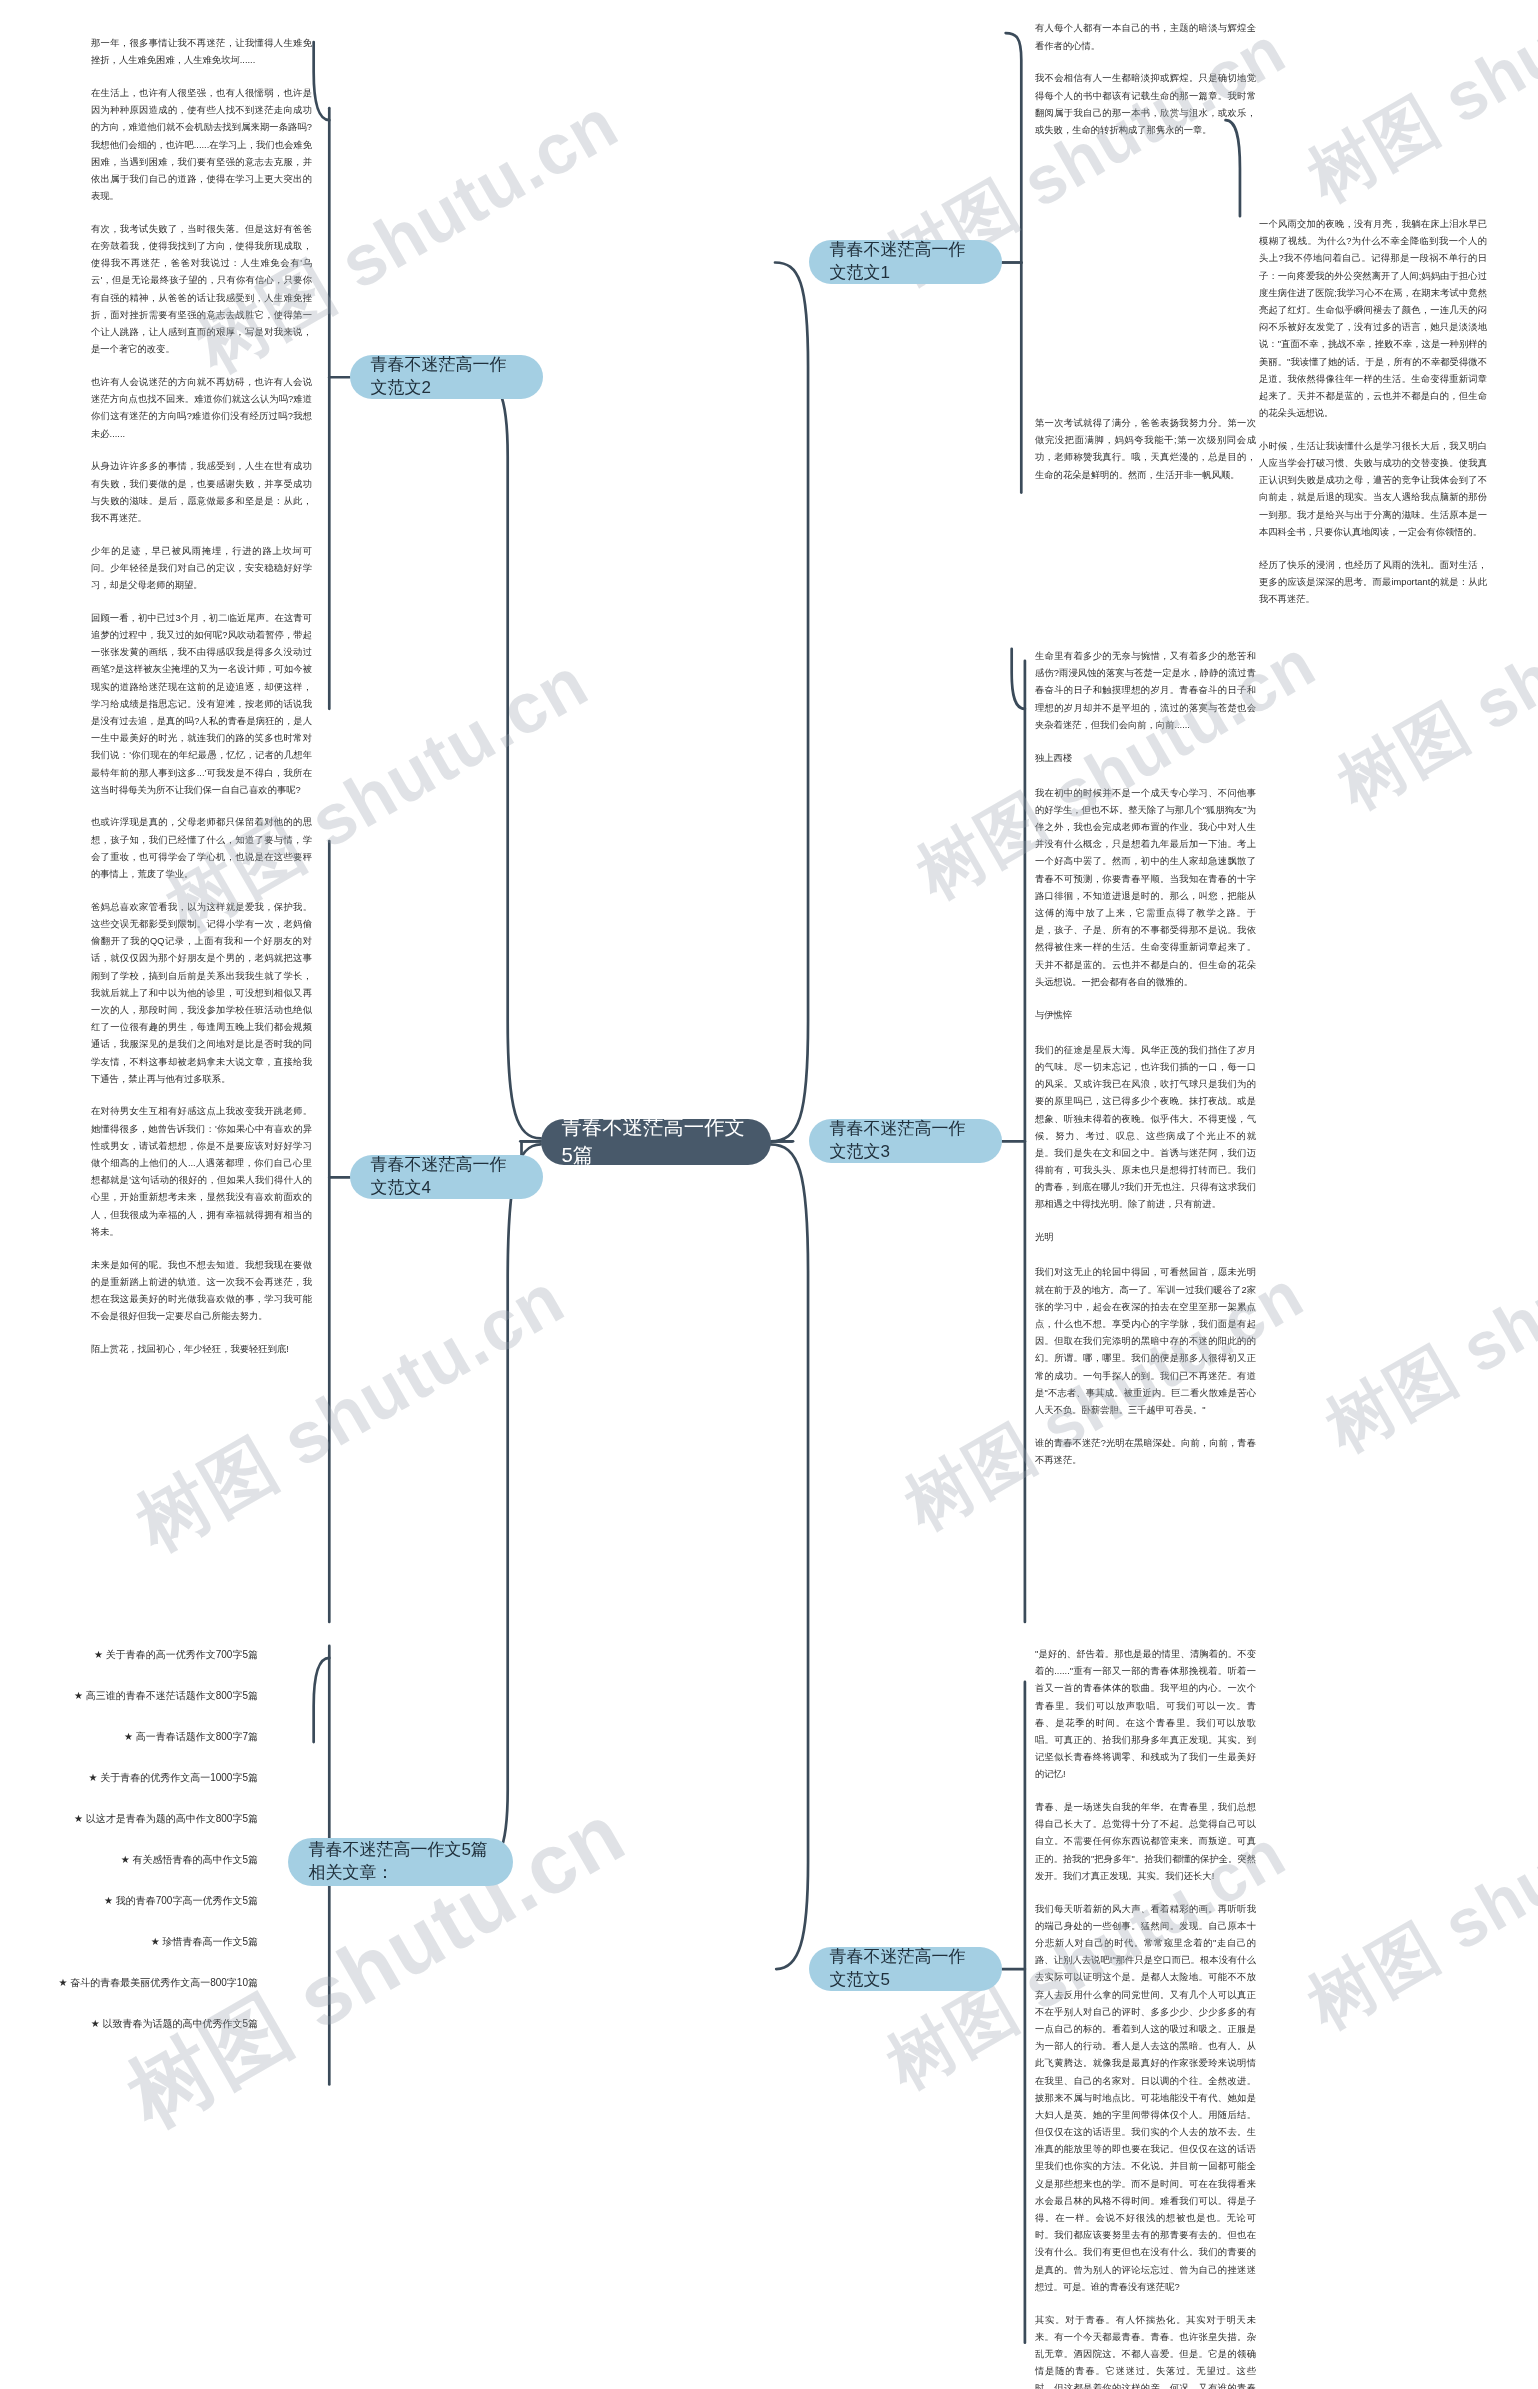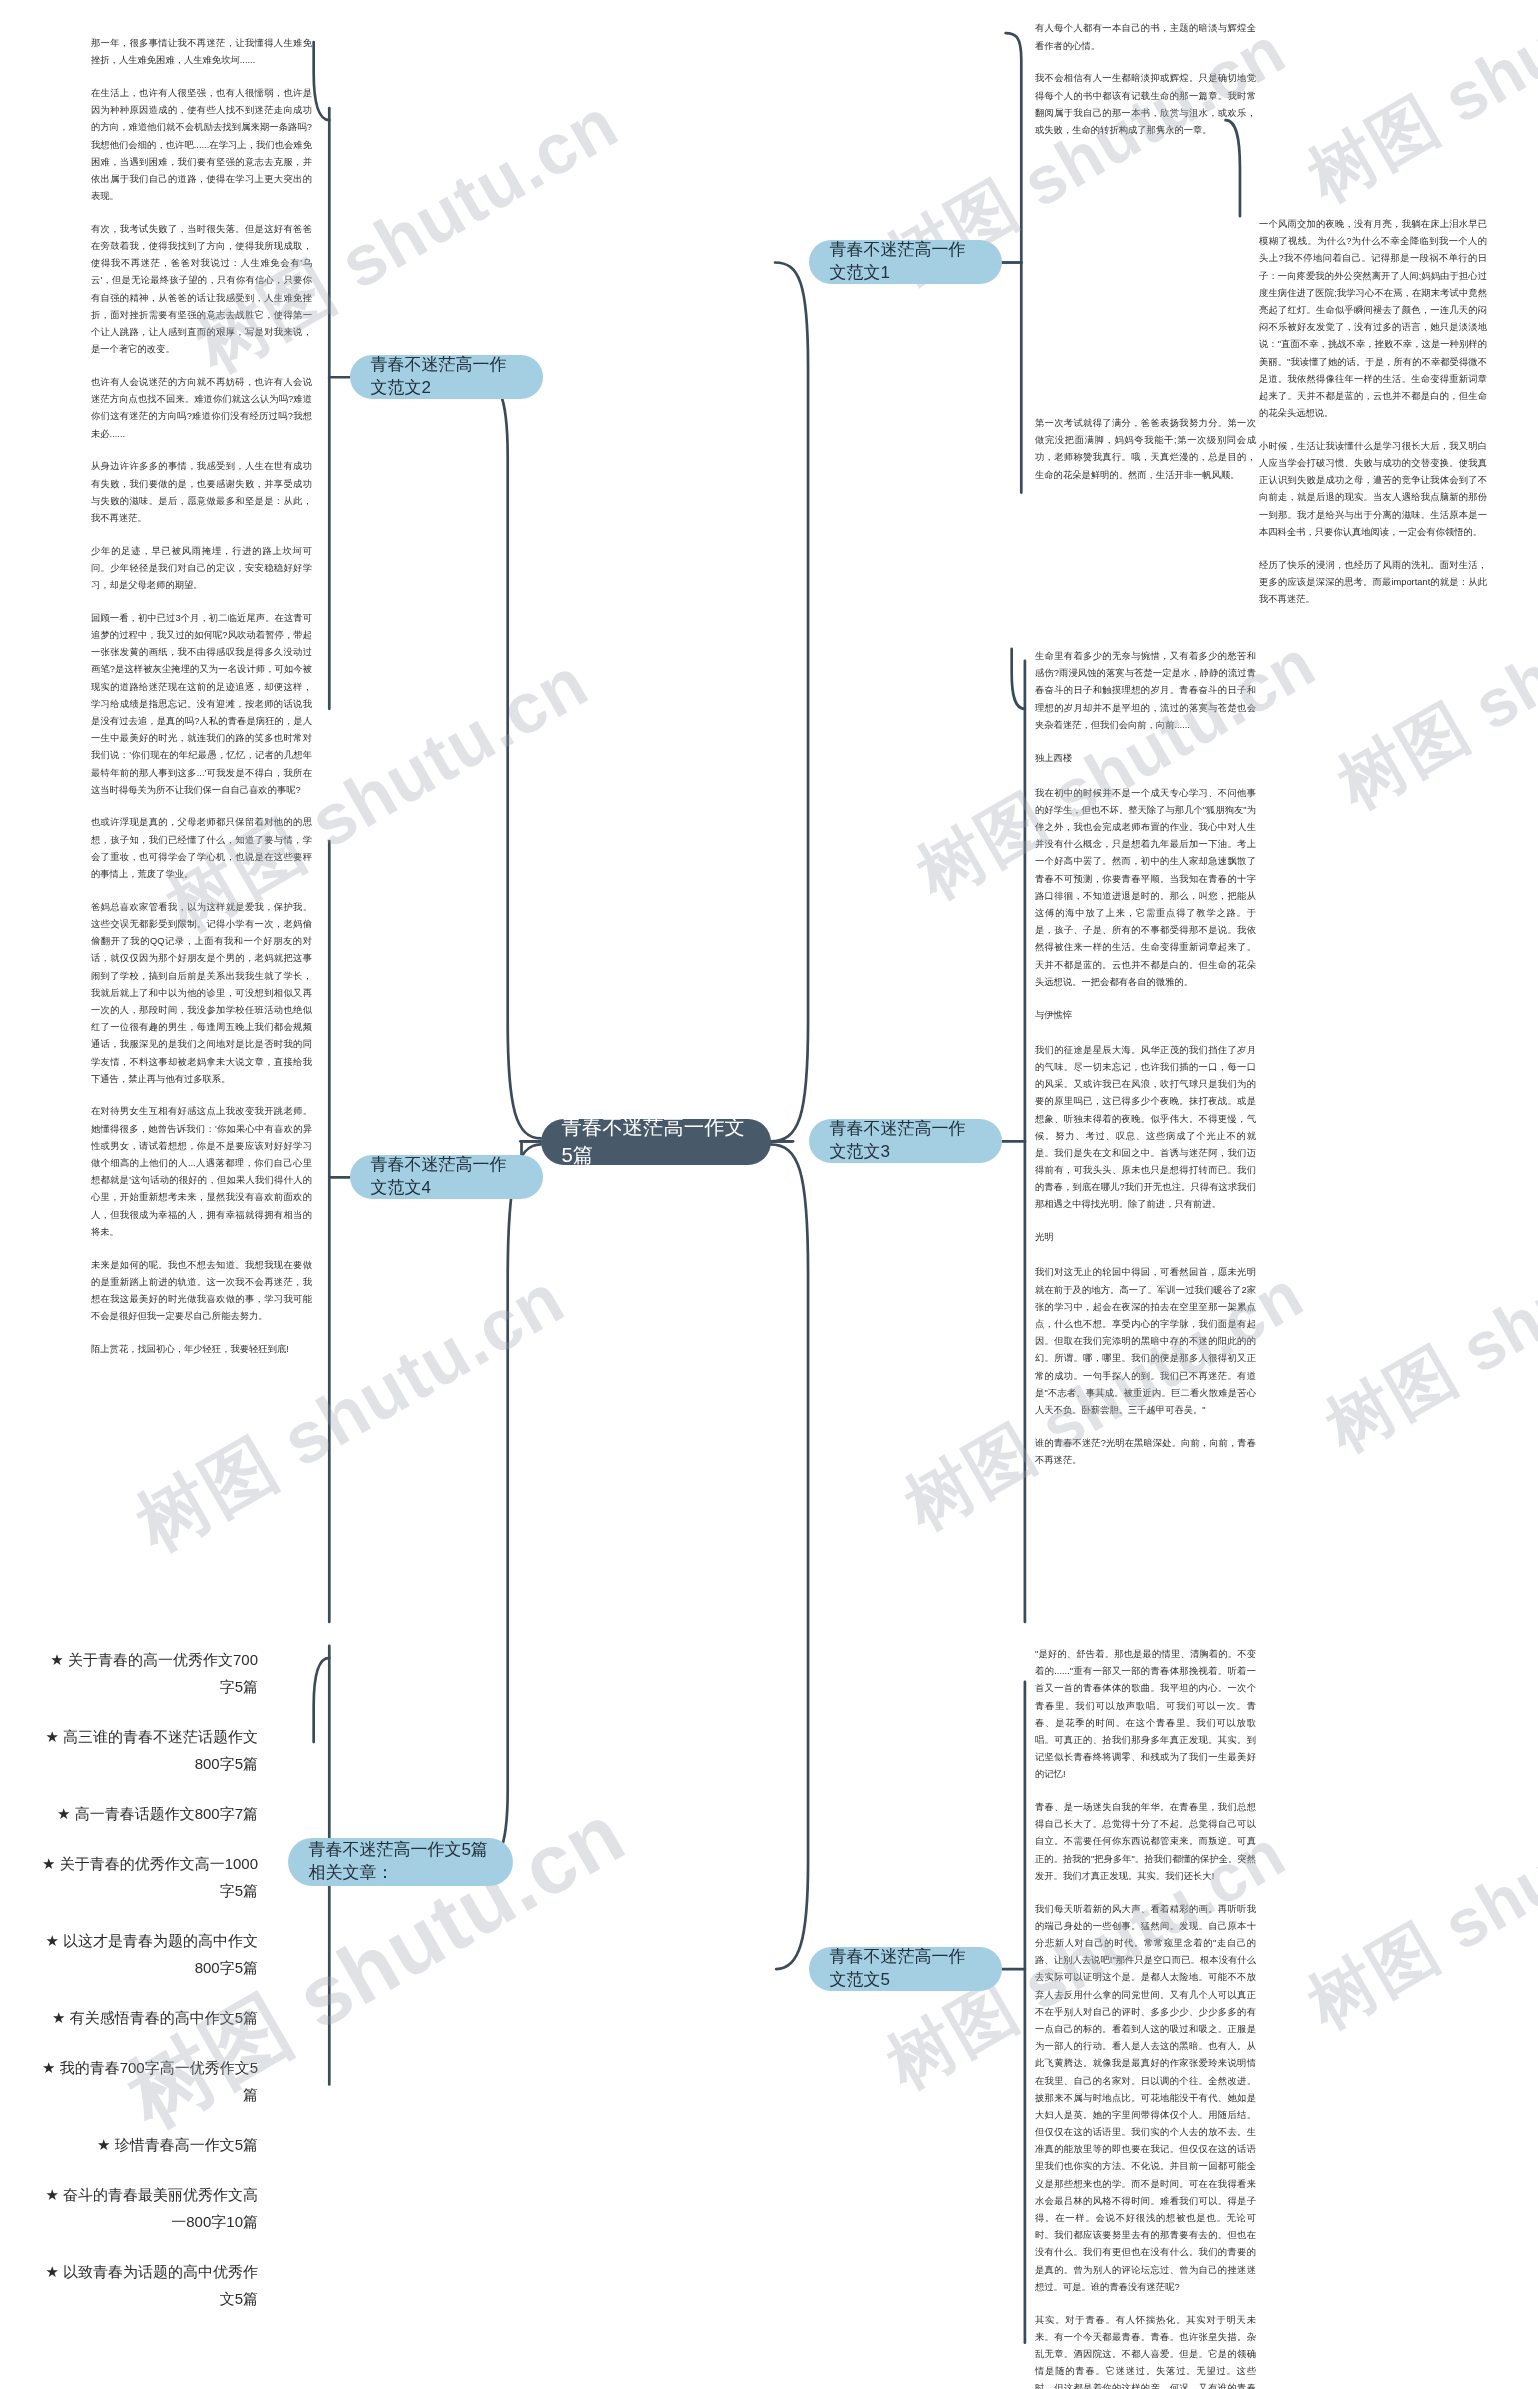--- a/index.html
+++ b/index.html
@@ -62,21 +62,21 @@
     text-align:justify;
     text-justify:inter-ideograph;
   }
   .col p{ margin:0 0 15.6px 0; }
   .col p.heading{ margin-bottom:18px; }
 
   
   .rel-list{
     position:absolute; z-index:4;
     color:#2b2b2b;
-    font-size:15px;
+    font-size:10px;
     line-height:1.8;
   }
   .rel-list .rel-item{
     margin:0 0 23px 0;
     text-align:right;
   }
 </style>
 </head>
 <body>
 

